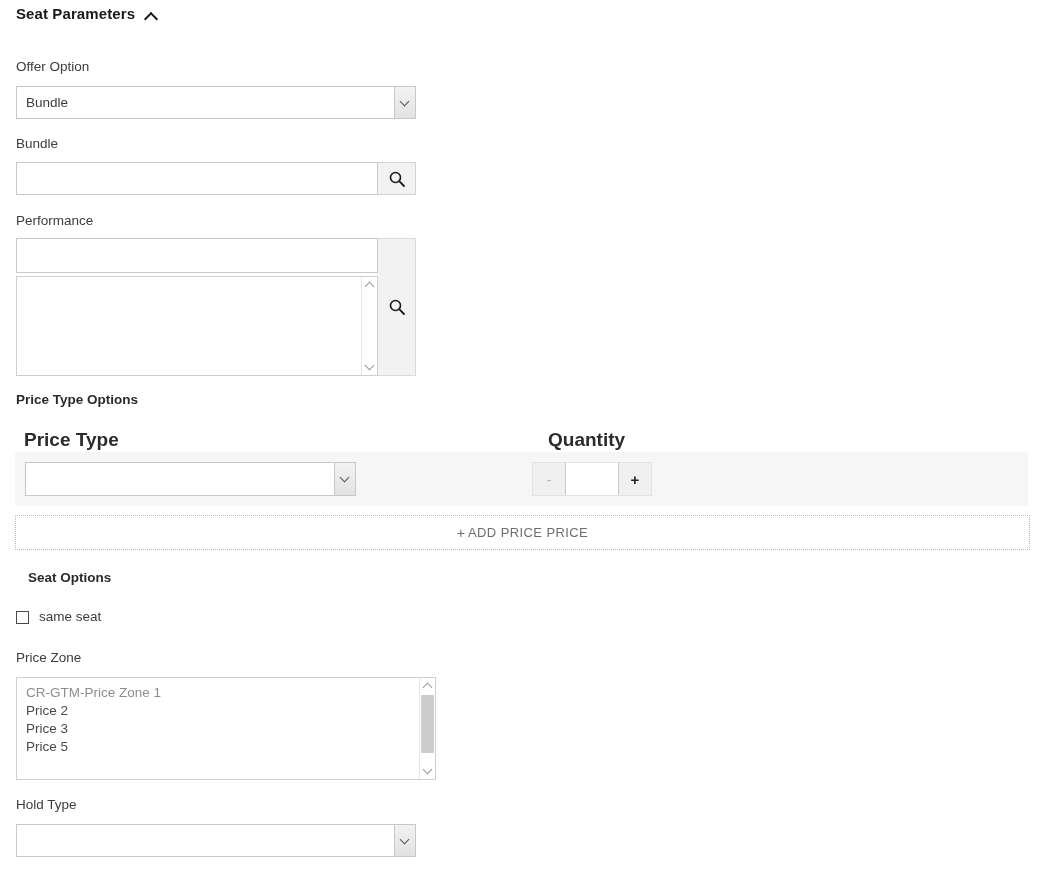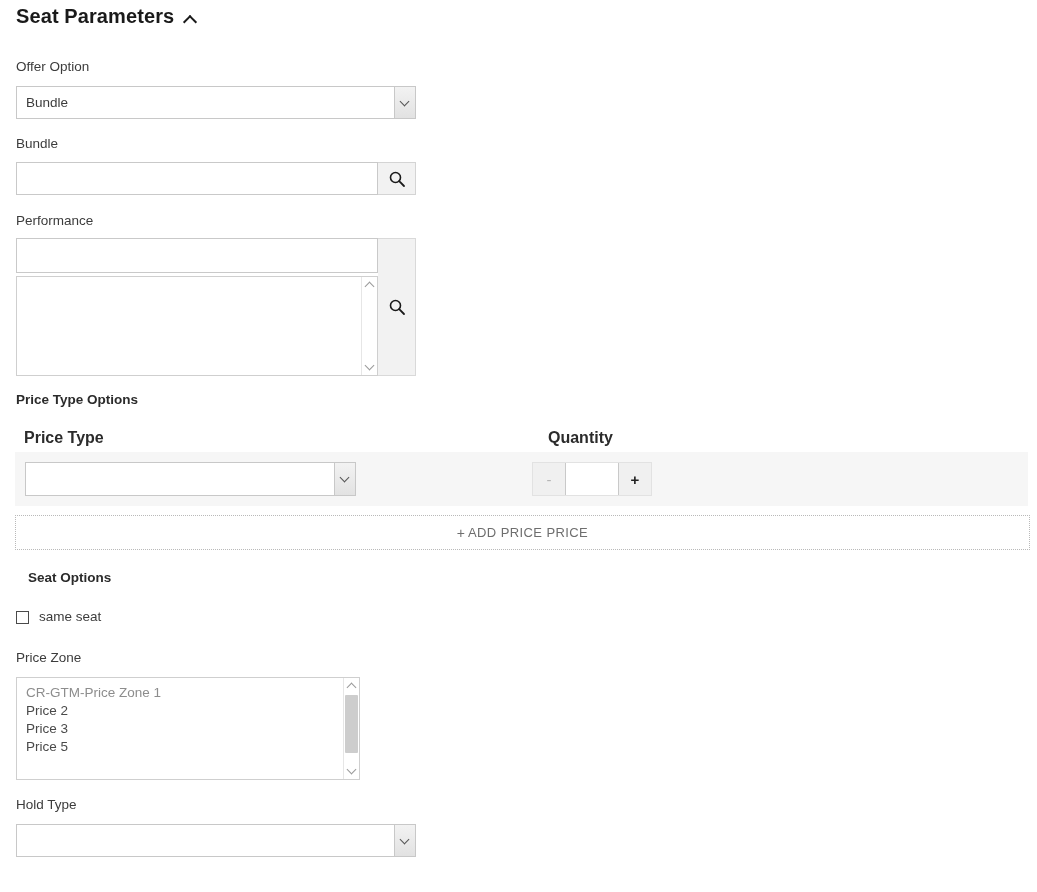--- a/index.html
+++ b/index.html
@@ -20,21 +20,21 @@
   
   .section-header {
     position: absolute;
     left: 16px;
     top: 5px;
     display: flex;
     align-items: center;
     gap: 9px;
   }
   .section-header .title {
-    font-size: 20px;
+    font-size: 15px;
     font-weight: bold;
     color: #1a1a1a;
     letter-spacing: 0.1px;
   }
   .chevron-up {
     display: inline-block;
     width: 14px;
     height: 14px;
     position: relative;
     top: 2px;
@@ -224,21 +224,21 @@
     background: #f6f6f6;
   }
   #price-type-select {
     left: 25px;
     top: 462px;
     width: 331px;
     height: 34px;
   }
   .col-head {
     position: absolute;
-    font-size: 16px;
+    font-size: 19px;
     font-weight: bold;
     color: #2b2b2b;
   }
 
   .stepper {
     position: absolute;
     left: 532px;
     top: 462px;
     display: flex;
     align-items: stretch;
@@ -318,21 +318,21 @@
   .checkbox-row .cb-label {
     font-size: 13.5px;
     color: #3c3c3c;
   }
 
   
   #price-zone-list {
     position: absolute;
     left: 16px;
     top: 677px;
-    width: 344px;
+    width: 420px;
     height: 103px;
     box-sizing: border-box;
     border: 1px solid #cfcfcf;
     background: #ffffff;
     overflow: hidden;
   }
   #price-zone-list .options {
     position: absolute;
     left: 0; top: 6px; right: 15px;
   }

